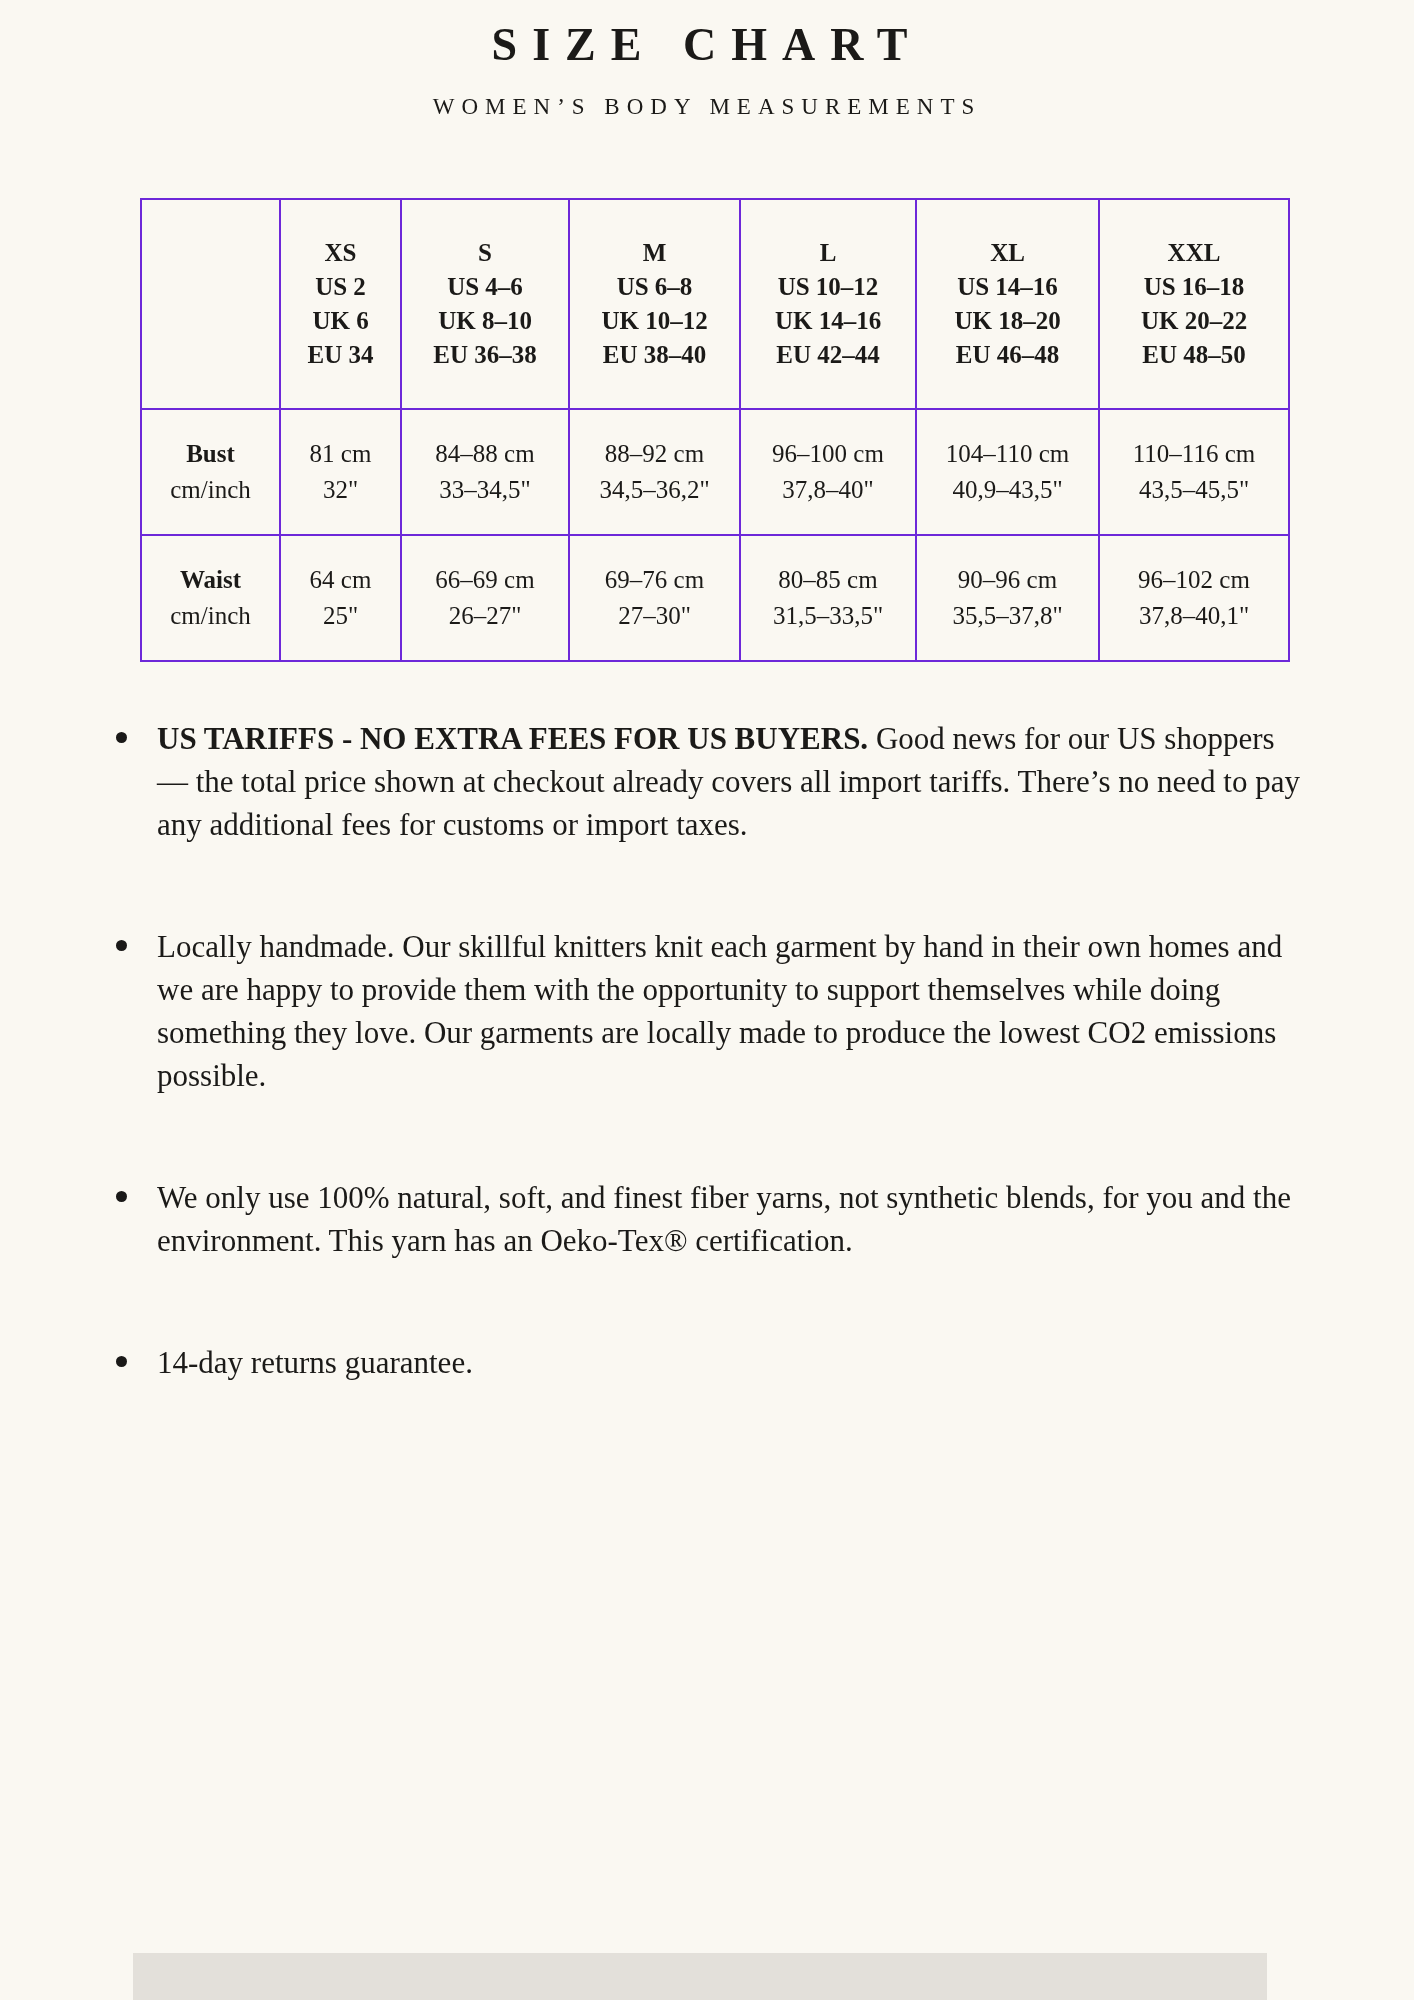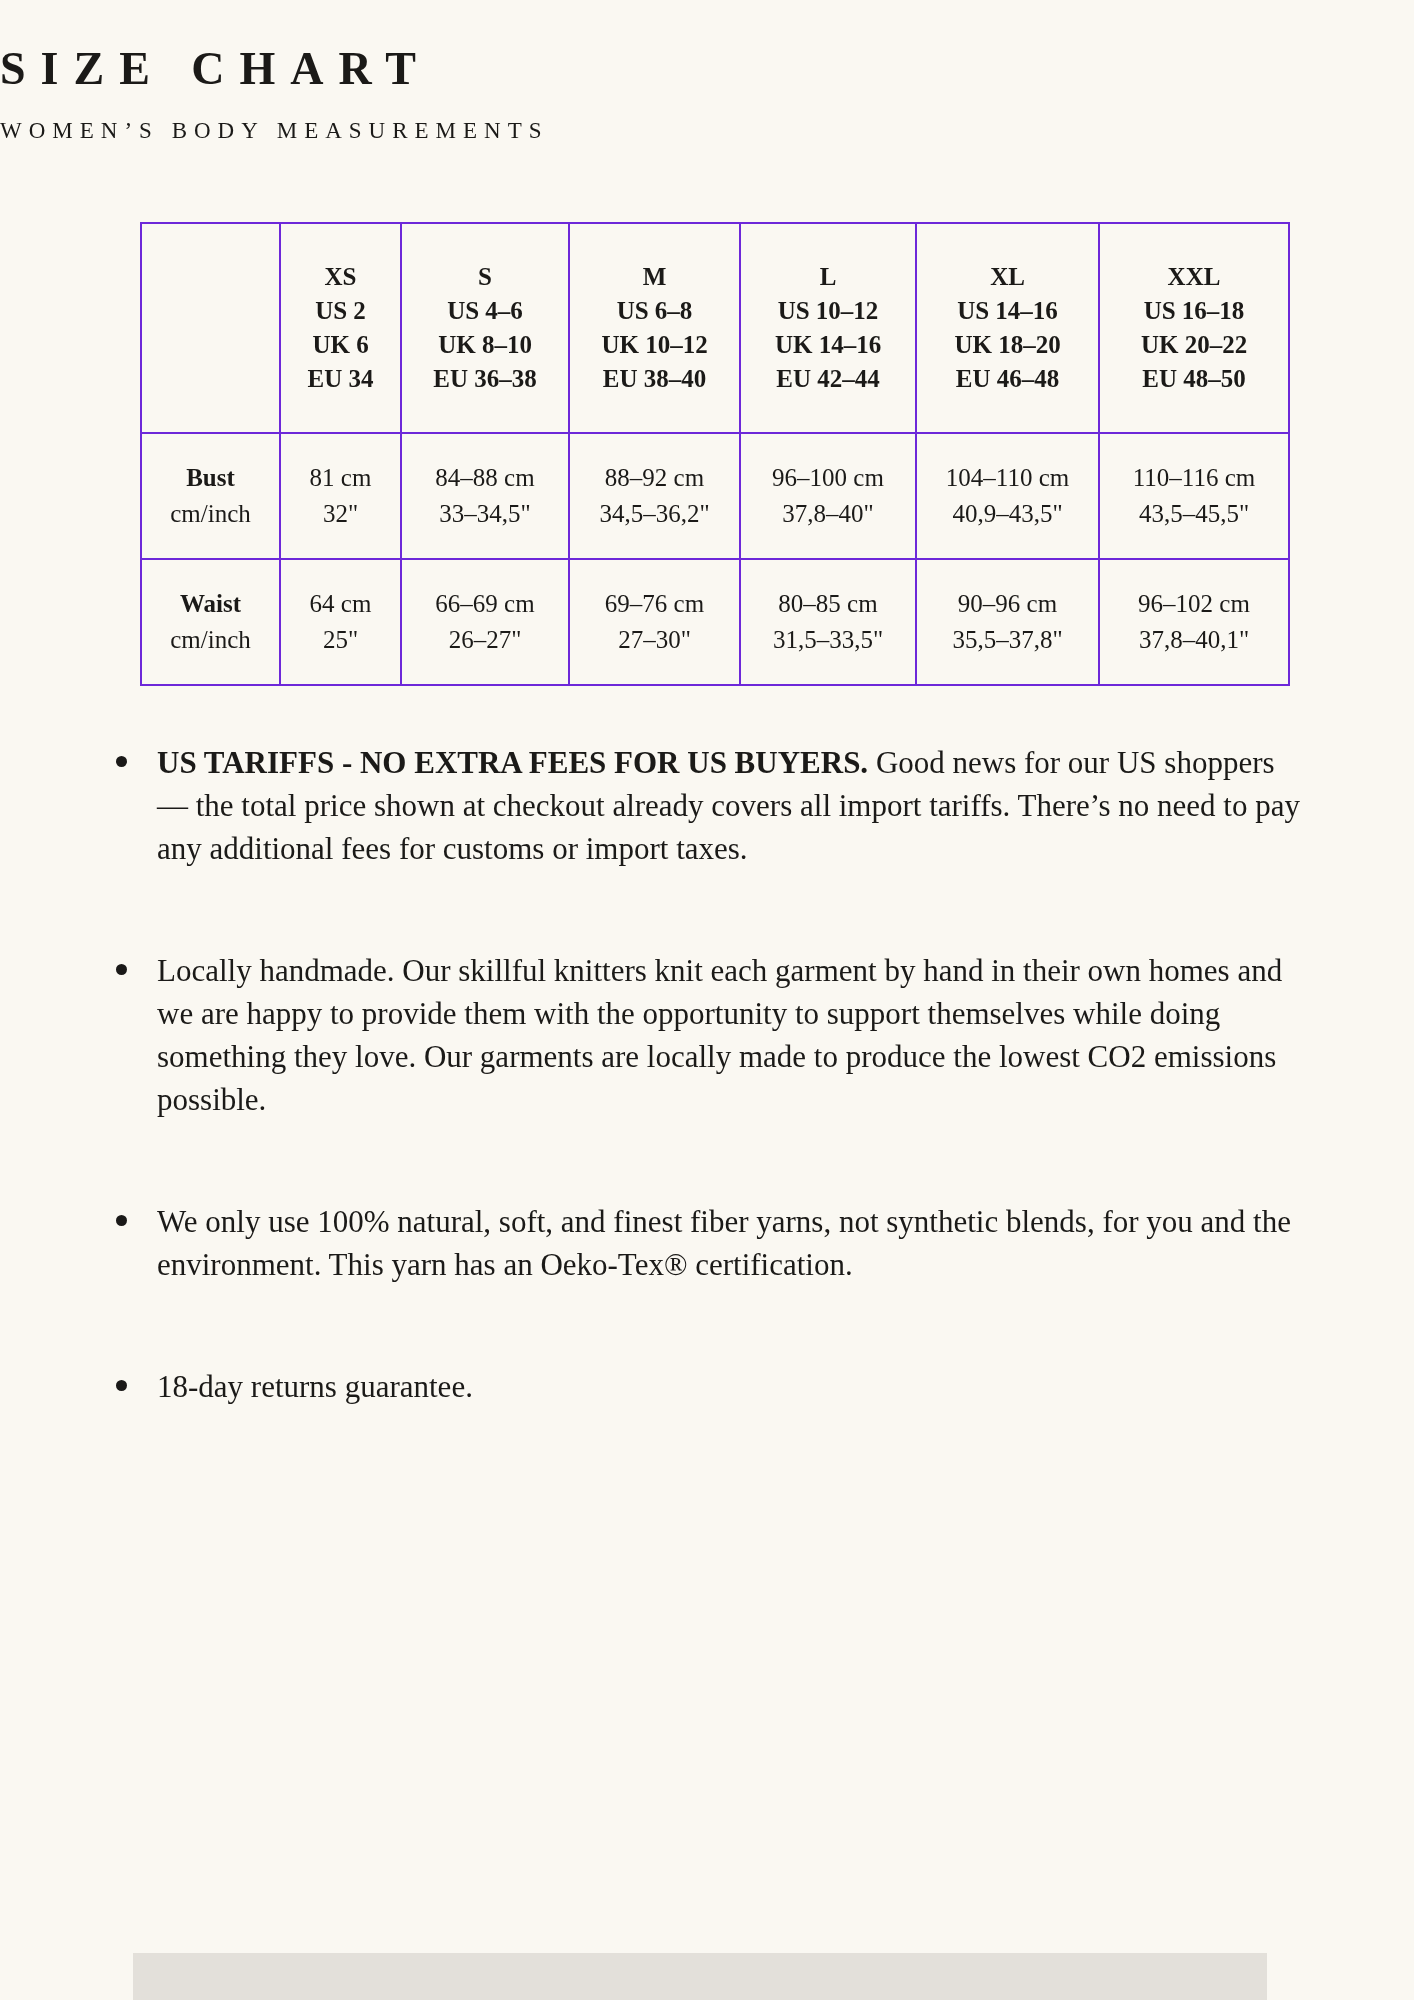--- a/index.html
+++ b/index.html
@@ -4,21 +4,21 @@
 <style>
   html, body { margin: 0; padding: 0; }
   body {
     width: 1414px; height: 2000px;
     background: #faf8f2;
     color: #1b1a18;
     font-family: "Liberation Serif", serif;
     position: relative;
     overflow: hidden;
   }
-  .header { padding-top: 46px; text-align: left; }
+  .header { padding-top: 22px; text-align: center; }
   .title {
     margin: 0;
     font-size: 46px; font-weight: 700;
     letter-spacing: 15px;
     line-height: 1;
   }
   .subtitle {
     margin: 25px 0 0 0;
     font-size: 23px; font-weight: 400;
     letter-spacing: 7px;
@@ -198,19 +198,19 @@
     <li>
       <span class="bullet-dot"></span>
       <span class="li-body"><span class="li-lead"></span><span>Locally handmade. Our skillful knitters knit each garment by hand in their own homes and we are happy to provide them with the opportunity to support themselves while doing something they love. Our garments are locally made to produce the lowest CO2 emissions possible.</span></span>
     </li>
     <li>
       <span class="bullet-dot"></span>
       <span class="li-body"><span class="li-lead"></span><span>We only use 100% natural, soft, and finest fiber yarns, not synthetic blends, for you and the environment. This yarn has an Oeko-Tex® certification.</span></span>
     </li>
     <li>
       <span class="bullet-dot"></span>
-      <span class="li-body"><span class="li-lead"></span><span>18-day returns guarantee.</span></span>
+      <span class="li-body"><span class="li-lead"></span><span>14-day returns guarantee.</span></span>
     </li>
   </ul>
 
   <div class="footer-bar"></div>
 
 </div>
 
 </body></html>

